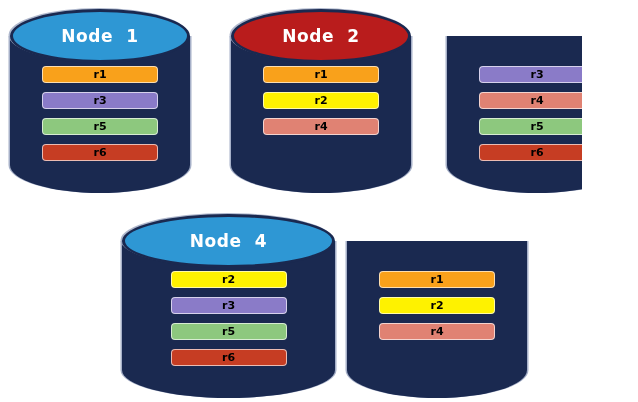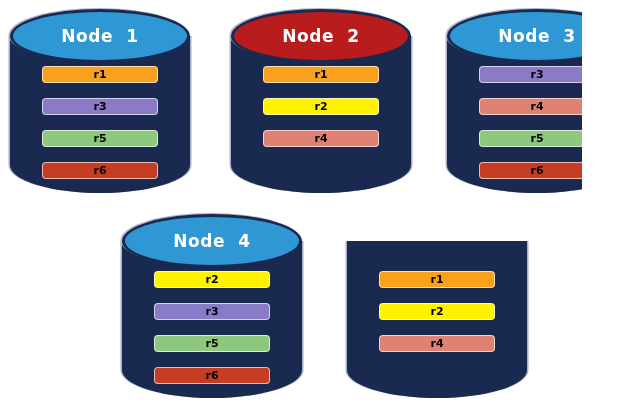--- a/index.html
+++ b/index.html
@@ -8,21 +8,21 @@
     width: 582px;
     height: 402px;
     background: #ffffff;
     overflow: hidden;
     font-family: "DejaVu Sans", "Liberation Sans", sans-serif;
   }
   .cylinder { position: absolute; width: 180px; height: 184px; }
   .pos1 { left: 10px;  top: 9px;   }
   .pos2 { left: 231px; top: 9px;   }
   .pos3 { left: 447px; top: 9px;   }
-  .pos4 { left: 122px; top: 214px; }
+  .pos4 { left: 122px; top: 214px; padding-left: 33px; }
   .pos5 { left: 347px; top: 214px; }
 
   .cyl-body {
     position: absolute;
     left: 0; right: 0; top: 27px; bottom: 0;
     background: #1a2950;
     border-radius: 0 0 50% 50% / 0 0 28px 28px;
     box-shadow: -1.5px 0 0 rgba(150,162,190,0.85), 1.5px 0 0 rgba(150,162,190,0.85);
   }
   .cyl-top {
@@ -45,21 +45,21 @@
     letter-spacing: 0.5px;
     word-spacing: 7px;
     white-space: pre;
   }
   .bars {
     position: absolute;
     top: 57px; left: 0; right: 0;
     display: flex;
     flex-direction: column;
     align-items: center;
-    gap: 15px;
+    gap: 9px;
   }
   .bar {
     width: 116px;
     height: 17px;
     box-sizing: border-box;
     border: 1px solid rgba(255,255,255,0.65);
     border-radius: 4px;
     display: flex;
     align-items: center;
     justify-content: center;
@@ -94,23 +94,20 @@
     </div>
     <div class="bars">
       <div class="bar" style="background: rgb(249, 161, 27);">r1</div>
       <div class="bar" style="background: rgb(254, 242, 0);">r2</div>
       <div class="bar" style="background: rgb(224, 130, 115);">r4</div>
     </div>
   </div>
 
   <div class="cylinder pos3">
     <div class="cyl-body" style="background: rgb(26, 41, 80);"></div>
-    <div class="cyl-top" style="background: rgb(46, 151, 212);">
-      <span class="node-label">Node 3</span>
-    </div>
     <div class="bars">
       <div class="bar" style="background: rgb(138, 123, 200);">r3</div>
       <div class="bar" style="background: rgb(224, 130, 115);">r4</div>
       <div class="bar" style="background: rgb(141, 200, 126);">r5</div>
       <div class="bar" style="background: rgb(198, 61, 35);">r6</div>
     </div>
   </div>
 
   <div class="cylinder pos4">
     <div class="cyl-body" style="background: rgb(26, 41, 80);"></div>

